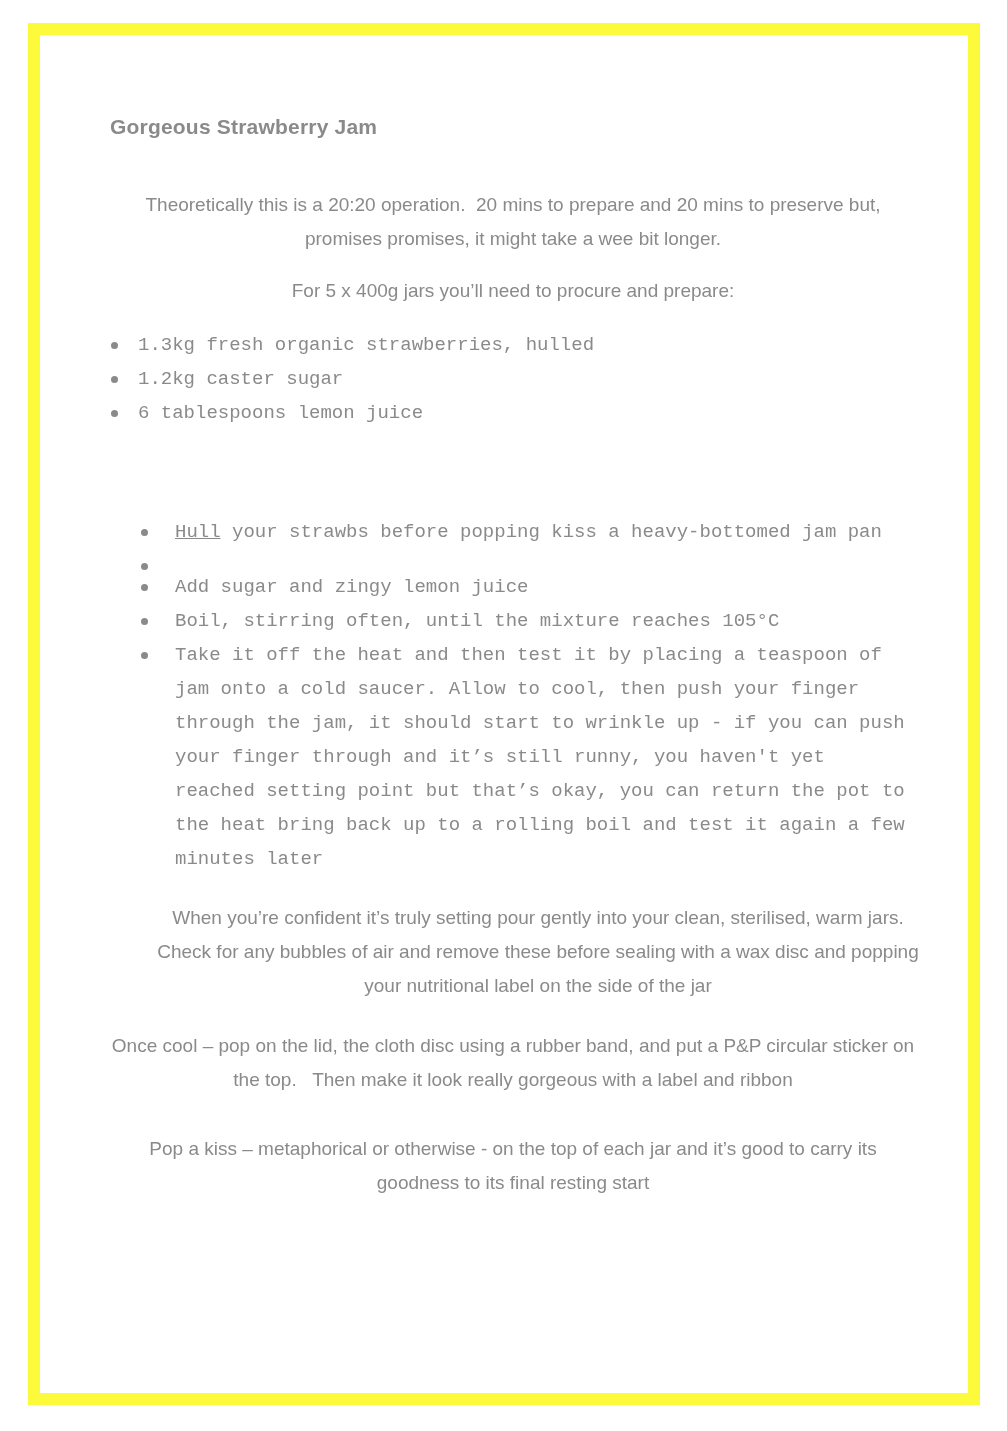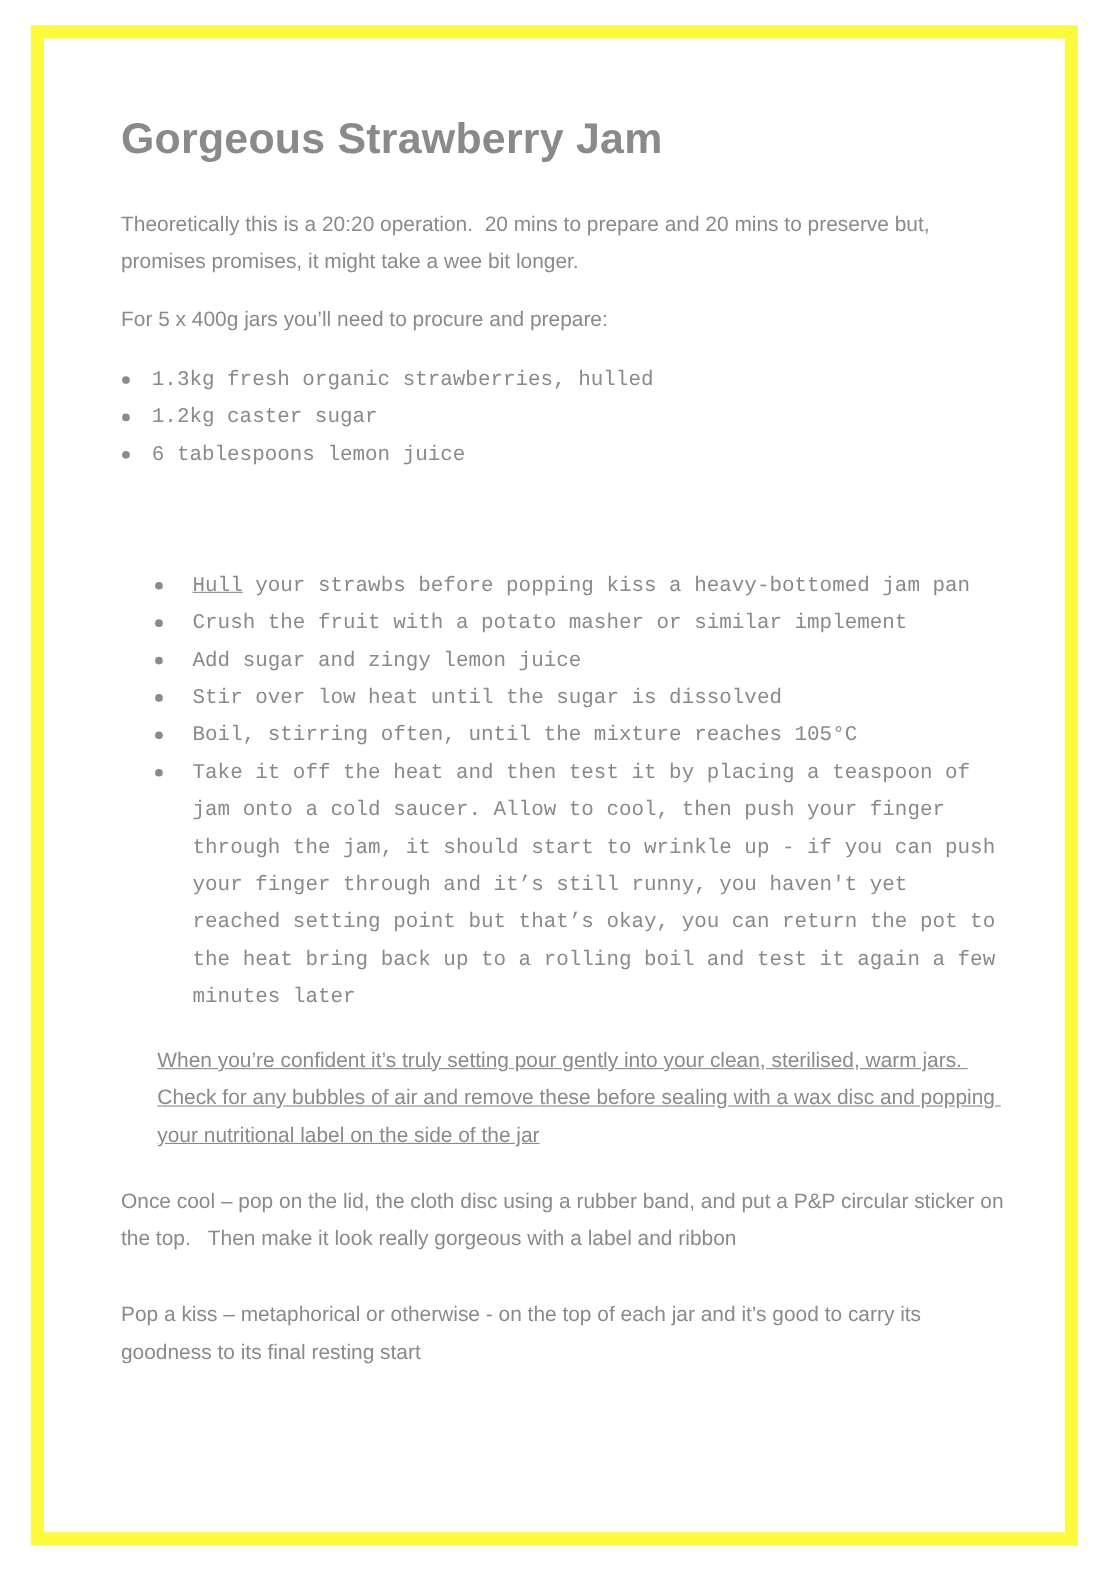--- a/index.html
+++ b/index.html
@@ -19,46 +19,46 @@
   .content {
     position:absolute;
     left:110px; top:0;
     width:806px;
     color:var(--text-gray, #8a8a8a);
     font-size:19px;
     line-height:34px;
   }
   h1.title {
     margin-top:106px;
-    font-size:39px;
+    font-size:21px;
     line-height:42px;
     font-weight:bold;
     color:var(--text-gray, #8a8a8a);
     letter-spacing:0.2px;
   }
-  p.para { white-space:pre-wrap; }
+  p.para { white-space:pre-wrap;text-align:center; }
   .intro   { margin-top:40px; }
   .jars    { margin-top:18px; }
   ul { list-style:none;font-family:Liberation Mono, monospace; }
   .ingredients { margin-top:20px; }
   .steps       { margin-top:85px; }
   .li { display:flex; align-items:flex-start; }
   .bullet {
     flex:0 0 auto;
     width:7px; height:7px;
     border-radius:50%;
     background:var(--text-gray, #8a8a8a);
     margin-top:14px;
   }
   .ingredients .bullet { margin-left:1px; margin-right:20px; }
   .steps .bullet       { margin-left:31px; margin-right:27px; }
   .li-text { white-space:pre-wrap; }
   .steps .li-text { max-width:740px; }
   .u { text-decoration:underline;text-align:center; }
-  .potting   { margin-top:25px; margin-left:33px; width:790px;text-decoration:underline; }
+  .potting   { margin-top:25px; margin-left:33px; width:790px; }
   .finishing { margin-top:26px; }
   .kiss      { margin-top:35px; }
 </style>
 </head>
 <body>
 
 <div class="frame"></div>
 
 <main class="content">
 
@@ -83,29 +83,24 @@
     </li>
   </ul>
 
   <ul class="steps">
     <li class="li">
       <span class="bullet"></span>
       <span class="li-text"><span class="u">Hull</span><span> your strawbs before popping kiss a heavy-bottomed jam pan</span></span>
     </li>
     <li class="li">
       <span class="bullet"></span>
-      <span class="li-text">Crush the fruit with a potato masher or similar implement</span>
     </li>
     <li class="li">
       <span class="bullet"></span>
       <span class="li-text">Add sugar and zingy lemon juice</span>
-    </li>
-    <li class="li">
-      <span class="bullet"></span>
-      <span class="li-text">Stir over low heat until the sugar is dissolved</span>
     </li>
     <li class="li">
       <span class="bullet"></span>
       <span class="li-text">Boil, stirring often, until the mixture reaches 105°C</span>
     </li>
     <li class="li">
       <span class="bullet"></span>
       <span class="li-text">Take it off the heat and then test it by placing a teaspoon of jam onto a cold saucer. Allow to cool, then push your finger through the jam, it should start to wrinkle up - if you can push your finger through and it’s still runny, you haven't yet reached setting point but that’s okay, you can return the pot to the heat bring back up to a rolling boil and test it again a few minutes later</span>
     </li>
   </ul>

